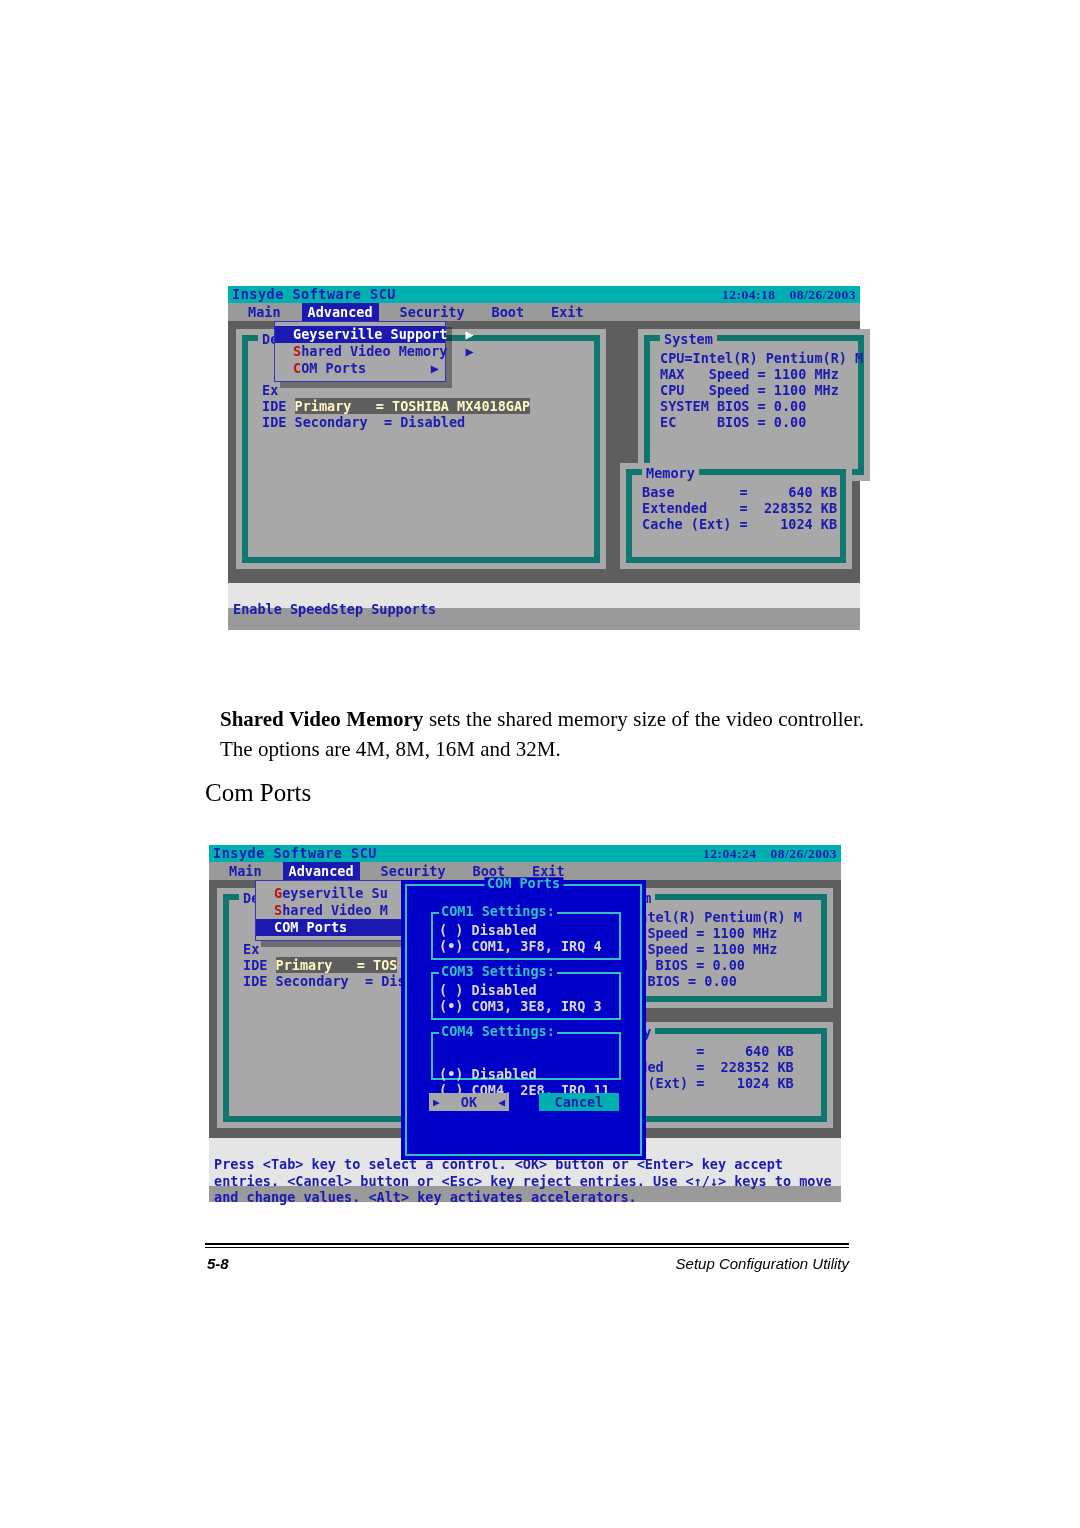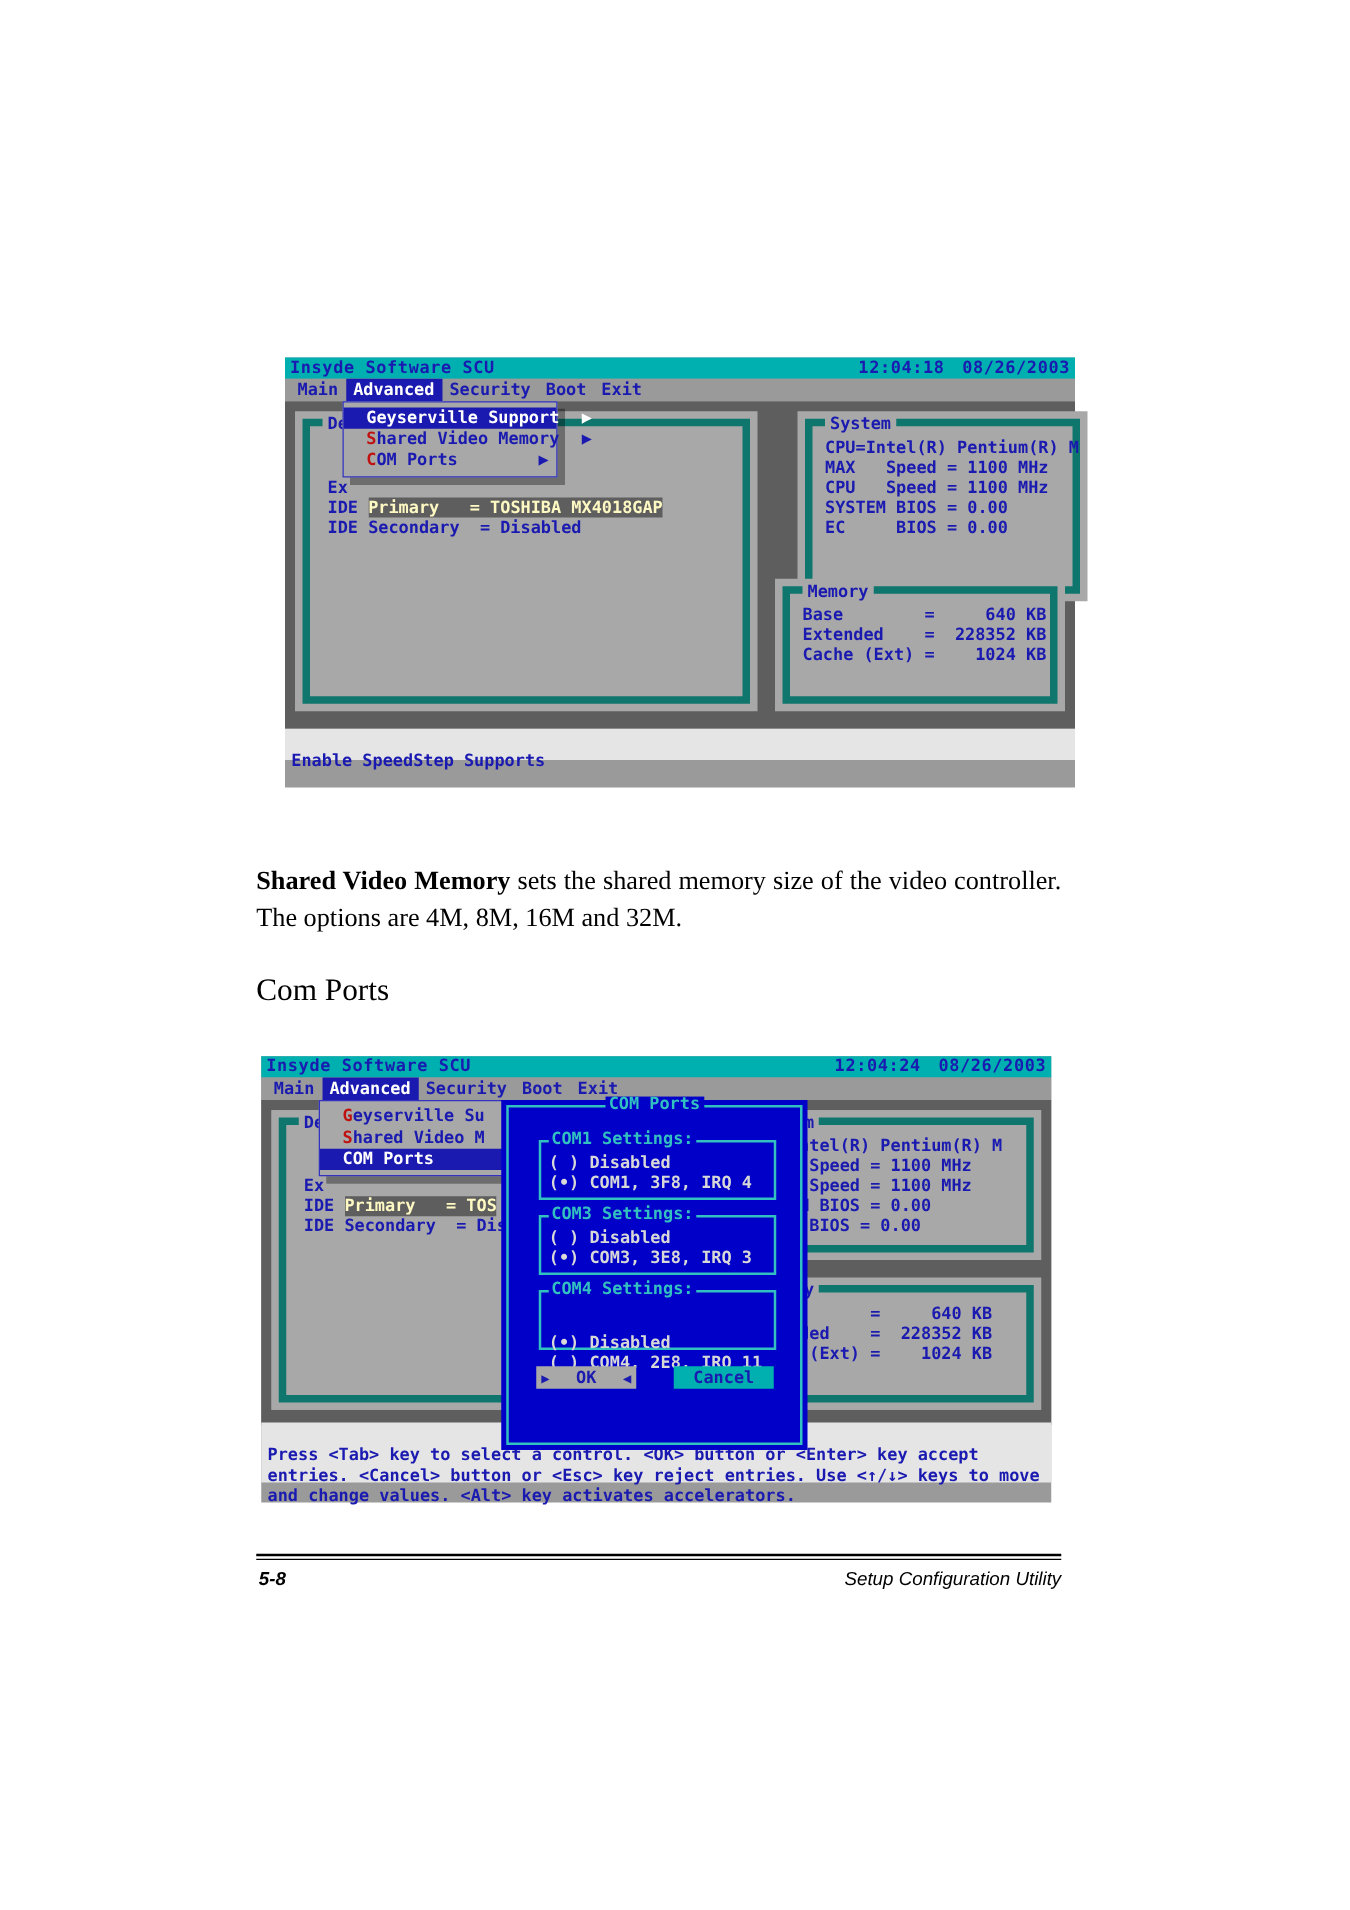--- a/index.html
+++ b/index.html
@@ -28,26 +28,26 @@
     background: #00b0b0;
     color: #1a1ab0;
     display: flex;
     justify-content: space-between;
     align-items: center;
     padding: 0 4px;
     box-sizing: border-box;
     letter-spacing: .5px;
     gap: 24px;
   }
-  .bios-title .clock { display: flex; gap: 14px; }
+  .bios-title .clock { display: flex; gap: 14px; font-family: Liberation Serif, serif; }
   .menubar {
     background: #9a9a9a;
     display: flex;
-    gap: 0;
-    padding: 0 4px;
+    gap: 15px;
+    padding: 0 14px;
     box-sizing: border-box;
     align-items: flex-start;
     position: relative;
     z-index: 6;
   }
   .menubar .mi { padding: 0 6px; white-space: nowrap; }
   .menubar .mi.active { background: #1a1ab0; color: #ffffff; }
 
   .bios-body { position: relative; background: #5e5e5e; }
 
@@ -280,21 +280,21 @@
         <span class="arw">▶</span>
       </div>
     </div>
   </div>
 
   <div class="statusbar" style="bottom:22px; height:25px;">
     <span>Enable SpeedStep Supports</span>
   </div>
 </div>
 
-<p class="doc-para" style="left:205px; top:690px; width:644px; margin:0;">
+<p class="doc-para" style="left:205px; top:690px; width:644px; margin:15px;">
   <b>Shared Video Memory</b><span> sets the shared memory size of the video controller. The options are 4M, 8M, 16M and 32M.</span>
 </p>
 
 <div class="doc-head" style="left:205px; top:779px;">Com Ports</div>
 
 <div class="bios" id="screen2" style="left:209px; top:845px; width:632px; height:357px; font-size:13.5px;">
 
   <div class="bios-title" style="height:17px; line-height:17px;">
     <span>Insyde Software SCU</span>
     <span class="clock">

